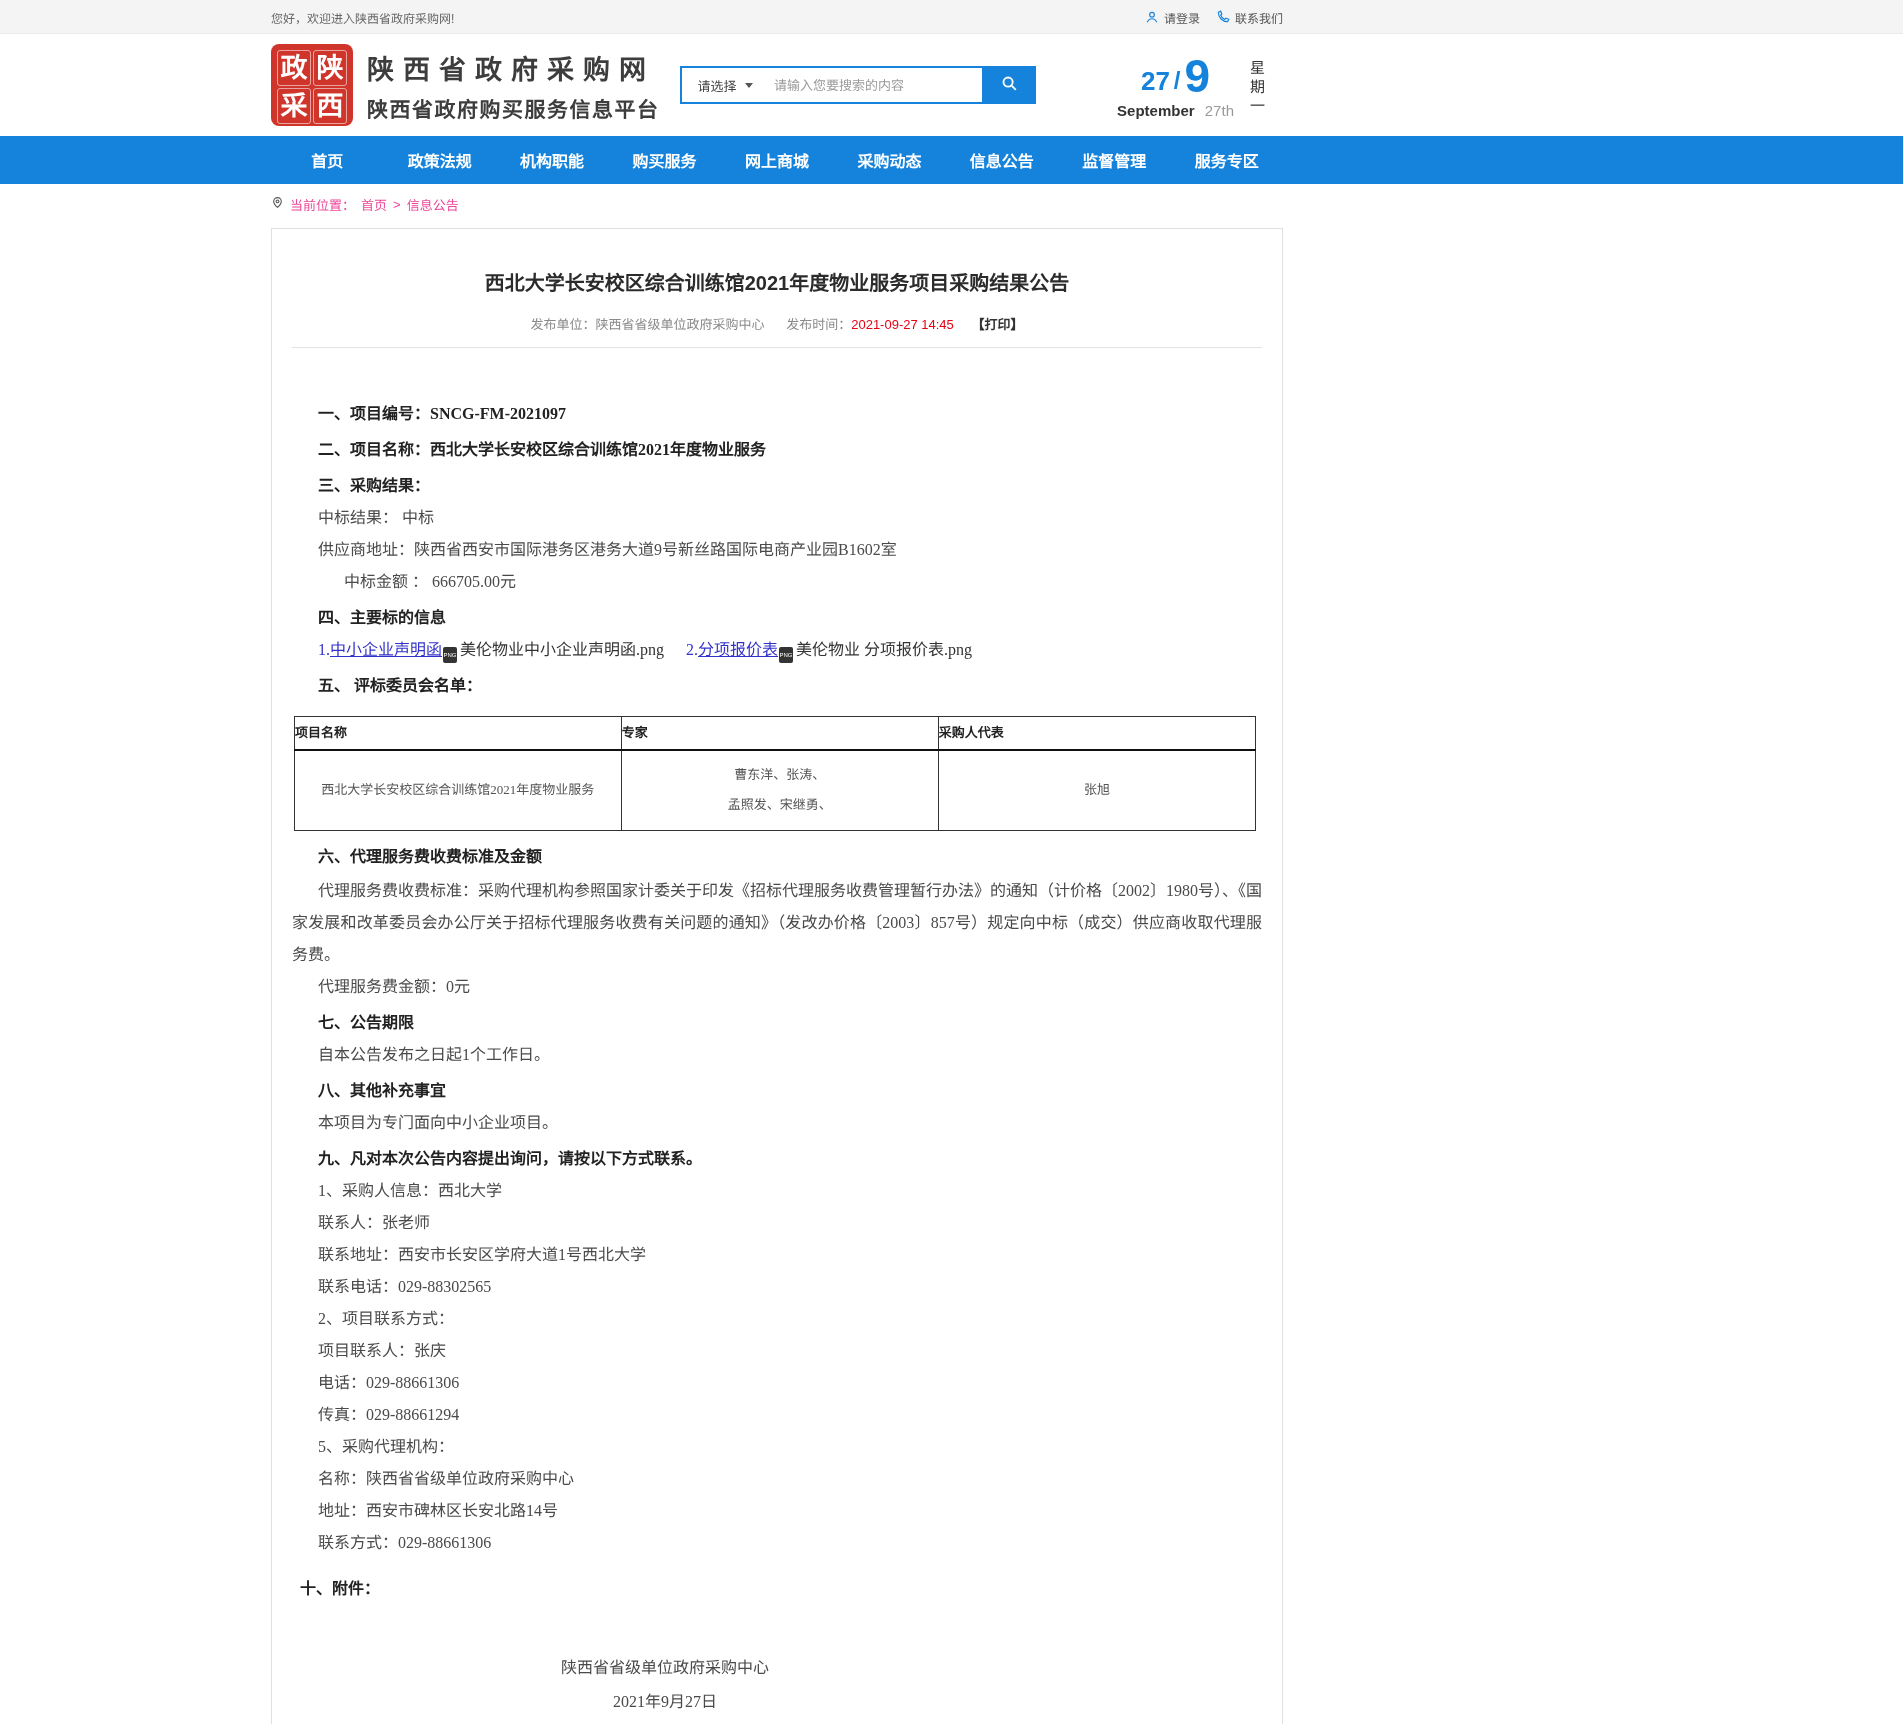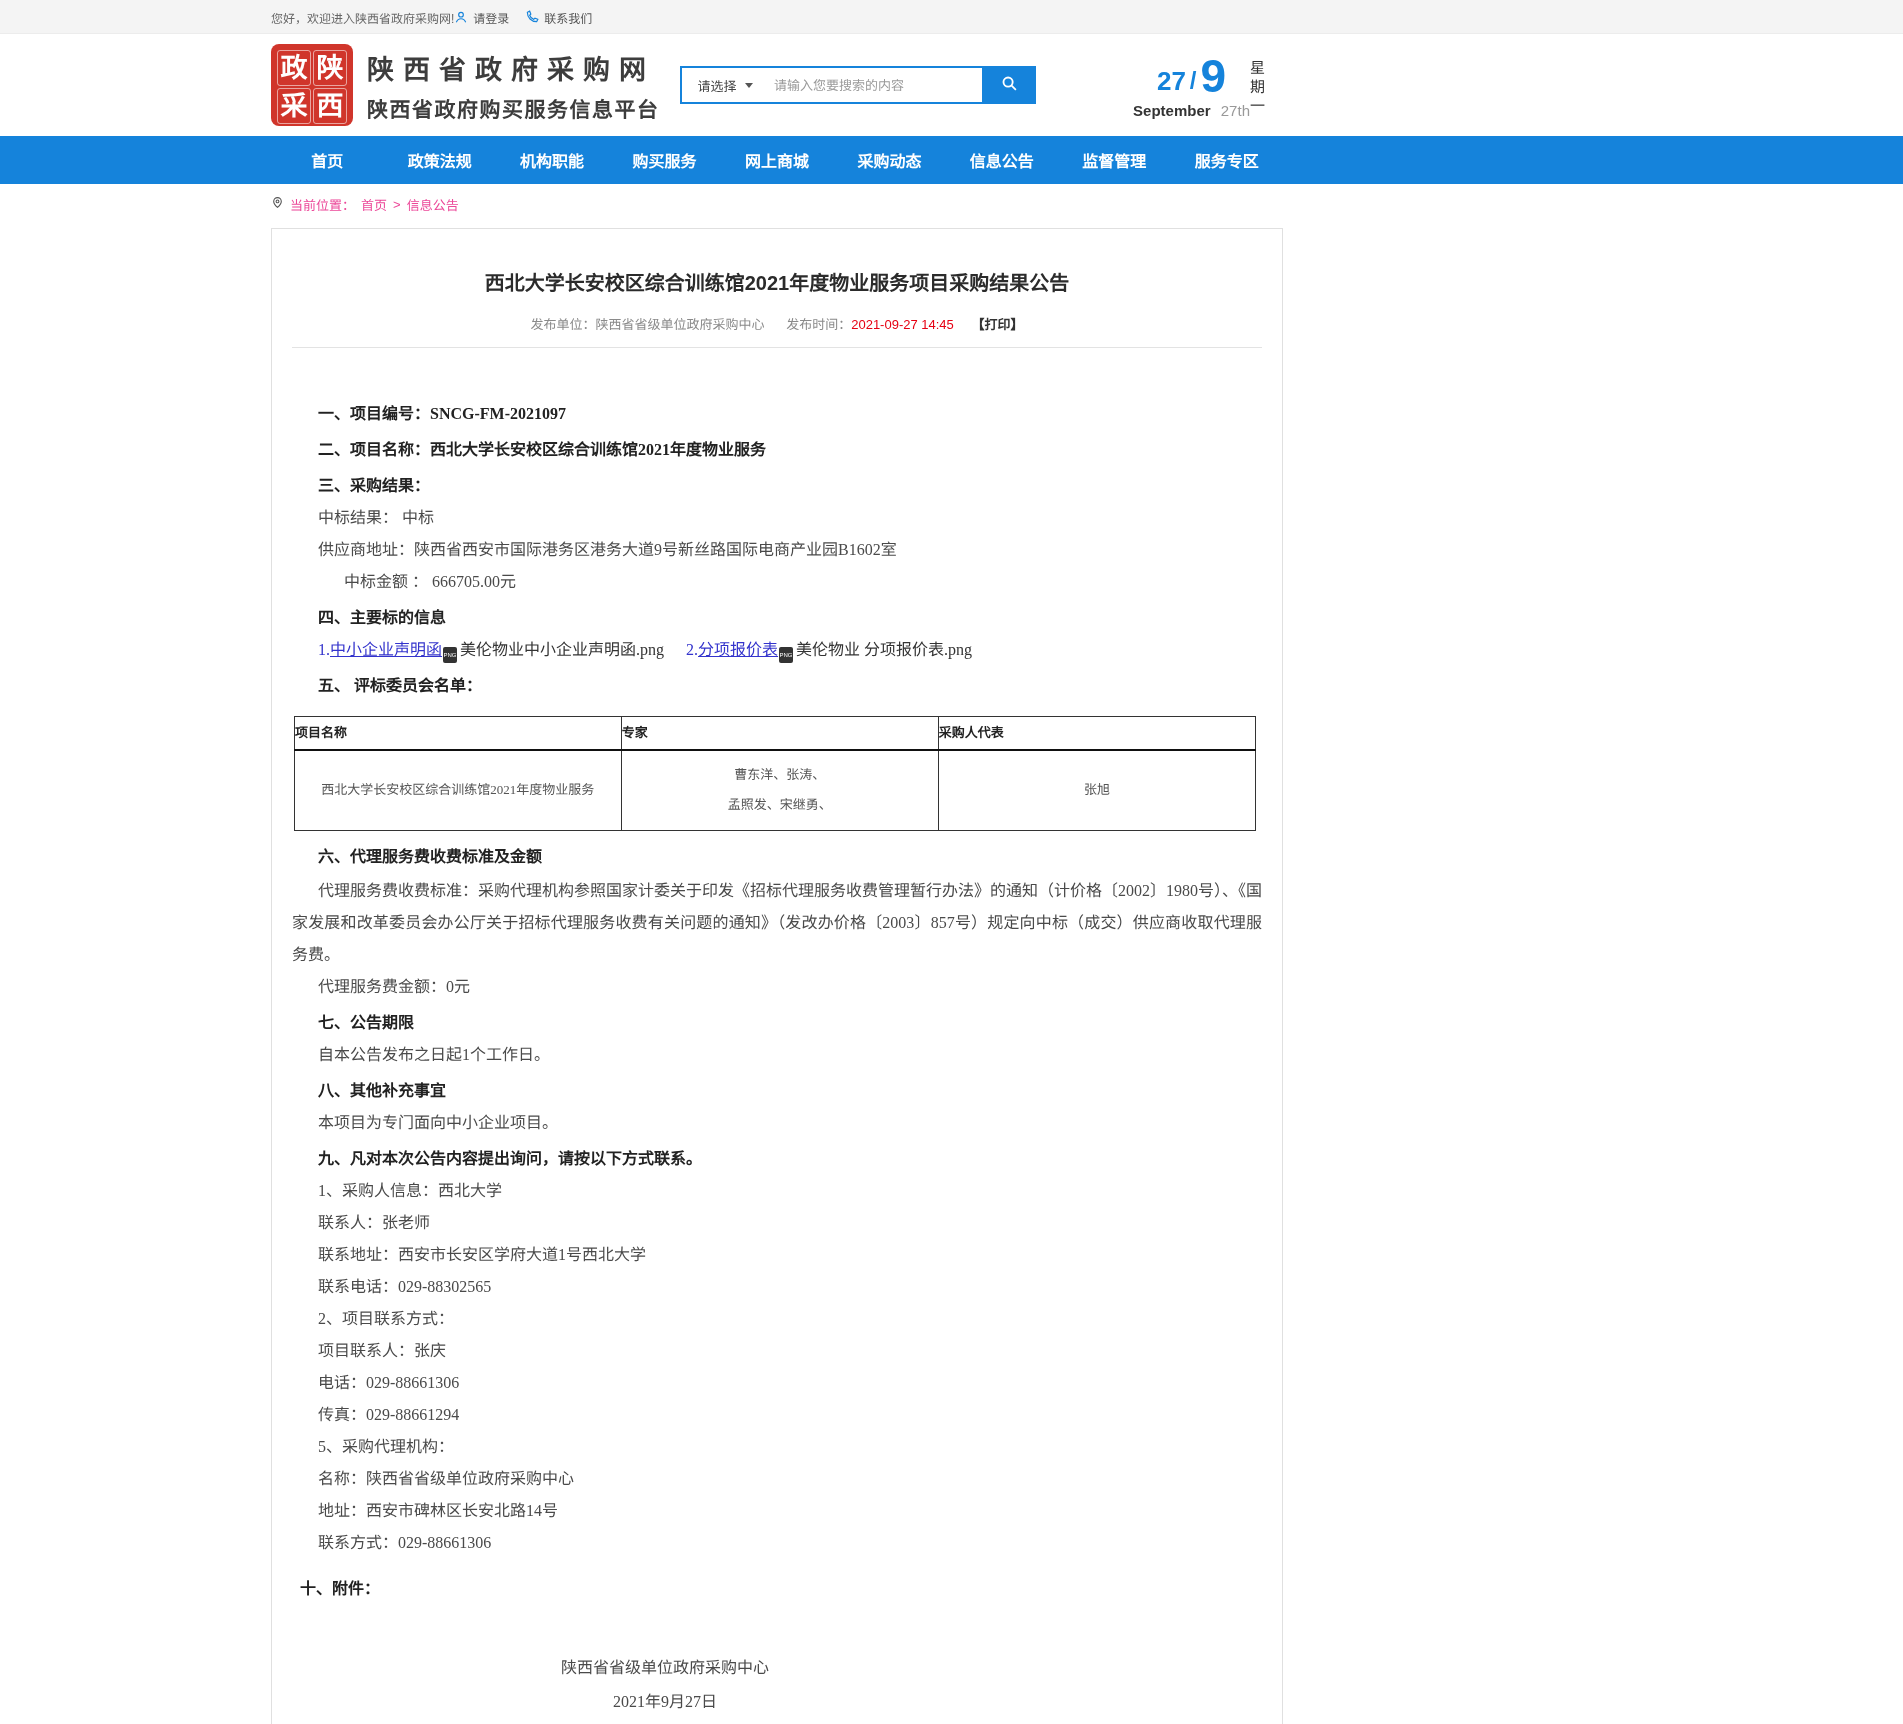--- a/index.html
+++ b/index.html
@@ -5,21 +5,21 @@
   * { margin:0; padding:0; box-sizing:border-box; }
   body {
     width:1903px; height:1724px; background:#fff;
     font-family:"Liberation Sans","DejaVu Sans",sans-serif;
     color:#333; overflow:hidden;
   }
   .container { width:1012px; margin-left:271px; position:relative; }
 
   
   .topbar { height:34px; background:#f4f4f4; border-bottom:1px solid #ececec; }
-  .topbar .container { height:34px; display:flex; align-items:center; justify-content:flex-start; }
+  .topbar .container { height:34px; display:flex; align-items:center; justify-content:space-between; }
   .topbar-welcome { font-size:12px; color:#666; }
   .topbar-right { display:flex; align-items:center; gap:16px; font-size:12px; color:#555; }
   .topbar-link { display:flex; align-items:center; gap:5px; cursor:pointer; }
   .topbar-link svg { display:block; }
 
   
   .header { height:102px; background:#fff; }
   .header .container { height:102px; display:flex; align-items:center; }
   .logo-wrap { display:flex; align-items:center; gap:14px; }
   .seal {
@@ -40,21 +40,21 @@
   }
   .search-select { width:86px; height:100%; display:flex; align-items:center; justify-content:center; gap:8px;
     font-size:13px; color:#444; cursor:pointer; }
   .search-caret { width:0; height:0; border-left:4px solid transparent; border-right:4px solid transparent; border-top:5px solid #555; }
   .search-input { flex:1; height:100%; border:0; outline:none; font-size:13px; color:#333; padding:12px 6px;
     font-family:"Liberation Sans","DejaVu Sans",sans-serif; }
   .search-input::placeholder { color:#9a9a9a; }
   .search-btn { width:54px; height:38px; margin:-2px -2px -2px 0; background:#1583db; border:0; cursor:pointer;
     display:flex; align-items:center; justify-content:center; }
 
-  .date-widget { position:absolute; right:18px; top:22px; display:flex; }
+  .date-widget { position:absolute; right:18px; top:22px; display:flex; gap:16px; }
   .date-nums { text-align:center; }
   .date-line1 { display:flex; align-items:flex-end; justify-content:center; color:#1583db; }
   .date-day { font-size:26px; font-weight:bold; line-height:30px; }
   .date-slash { font-size:24px; line-height:30px; margin:0 4px; font-weight:bold; }
   .date-month { font-size:46px; font-weight:bold; line-height:40px; }
   .date-line2 { margin-top:6px; font-size:15px; }
   .date-month-name { font-weight:bold; color:#333; }
   .date-ordinal { color:#999; margin-left:6px; }
   .weekday { display:flex; flex-direction:column; font-size:15px; color:#333; line-height:19px; padding-top:2px; }
 

